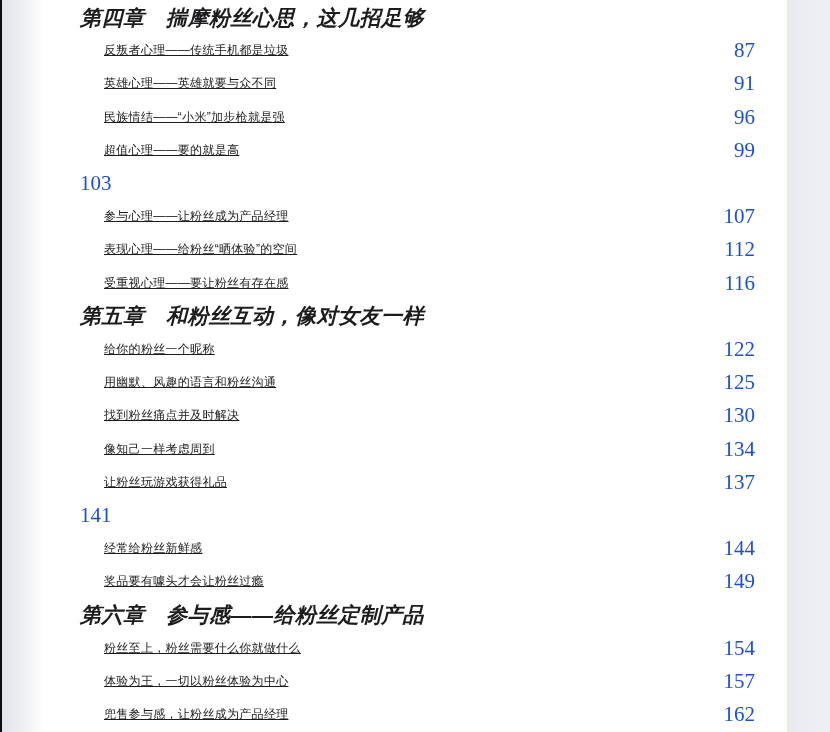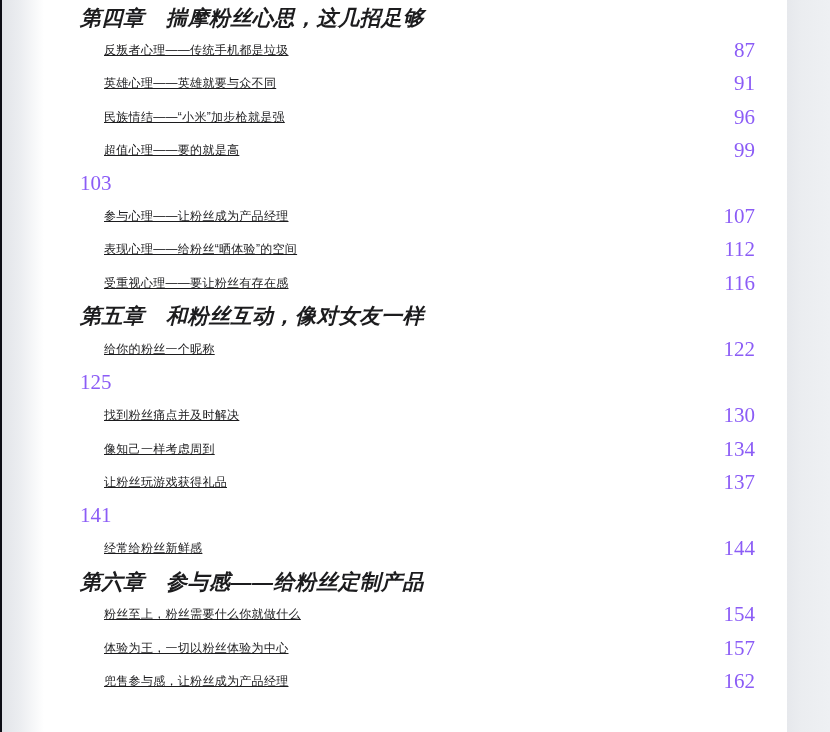--- a/index.html
+++ b/index.html
@@ -60,21 +60,21 @@
   .toc-entry .entry-title {
     padding-left: 24px;
     font-size: 12px;
     letter-spacing: 0.3px;
     white-space: nowrap;
     text-decoration: underline;
   }
   .toc-entry .entry-page {
     font-family: "Liberation Serif", "DejaVu Serif", serif;
     font-size: 21px;
-    color: #8b5cf6;
+    color: #1d4ed8;
   }
 </style>
 </head>
 <body>
 
 <div class="left-strip"></div>
 <div class="left-shadow"></div>
 <div class="right-band"></div>
 
 <div class="toc">
@@ -109,20 +109,21 @@
     <div class="toc-row toc-entry">
       <span class="entry-title">受重视心理——要让粉丝有存在感</span>
       <span class="entry-page">116</span>
     </div>
     <div class="toc-row toc-heading">第五章　和粉丝互动，像对女友一样</div>
     <div class="toc-row toc-entry">
       <span class="entry-title">给你的粉丝一个昵称</span>
       <span class="entry-page">122</span>
     </div>
     <div class="toc-row toc-entry">
+      <span class="entry-title">用幽默、风趣的语言和粉丝沟通</span>
       <span class="entry-page">125</span>
     </div>
     <div class="toc-row toc-entry">
       <span class="entry-title">找到粉丝痛点并及时解决</span>
       <span class="entry-page">130</span>
     </div>
     <div class="toc-row toc-entry">
       <span class="entry-title">像知己一样考虑周到</span>
       <span class="entry-page">134</span>
     </div>
@@ -130,20 +131,24 @@
       <span class="entry-title">让粉丝玩游戏获得礼品</span>
       <span class="entry-page">137</span>
     </div>
     <div class="toc-row toc-entry">
       <span class="entry-page">141</span>
     </div>
     <div class="toc-row toc-entry">
       <span class="entry-title">经常给粉丝新鲜感</span>
       <span class="entry-page">144</span>
     </div>
+    <div class="toc-row toc-entry">
+      <span class="entry-title">奖品要有噱头才会让粉丝过瘾</span>
+      <span class="entry-page">149</span>
+    </div>
     <div class="toc-row toc-heading">第六章　参与感——给粉丝定制产品</div>
     <div class="toc-row toc-entry">
       <span class="entry-title">粉丝至上，粉丝需要什么你就做什么</span>
       <span class="entry-page">154</span>
     </div>
     <div class="toc-row toc-entry">
       <span class="entry-title">体验为王，一切以粉丝体验为中心</span>
       <span class="entry-page">157</span>
     </div>
     <div class="toc-row toc-entry">

